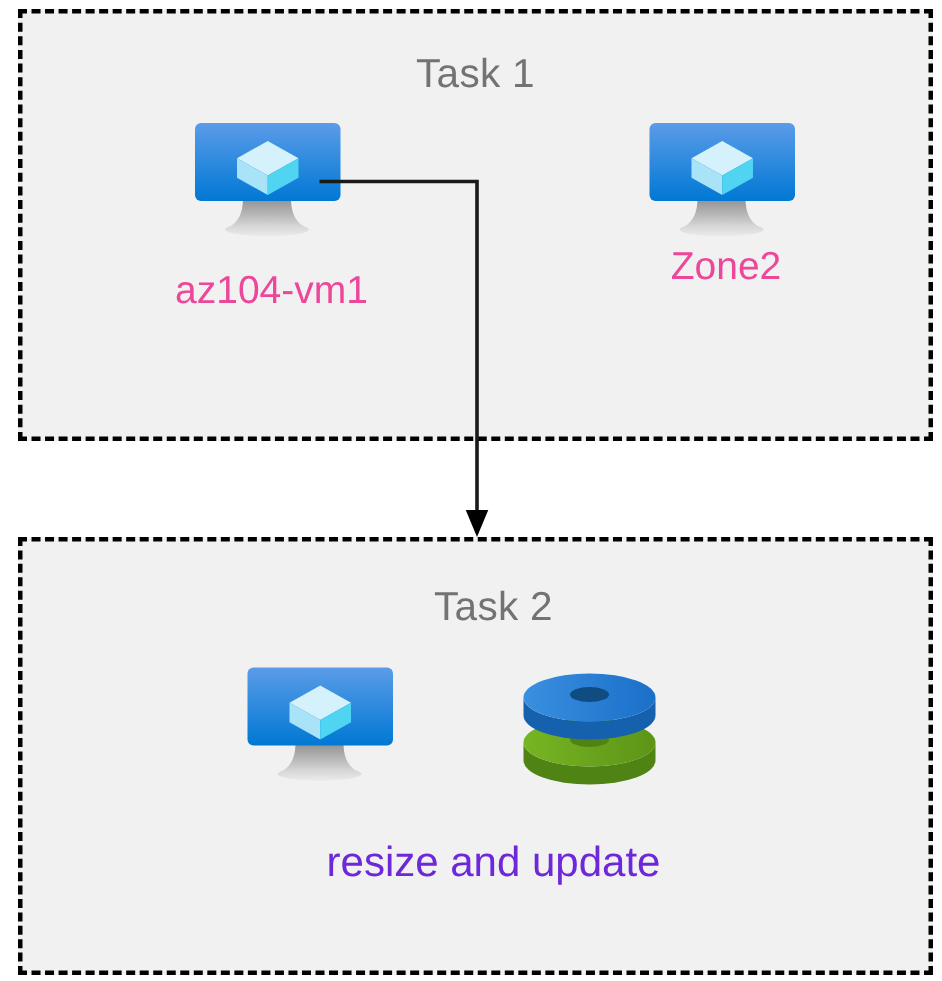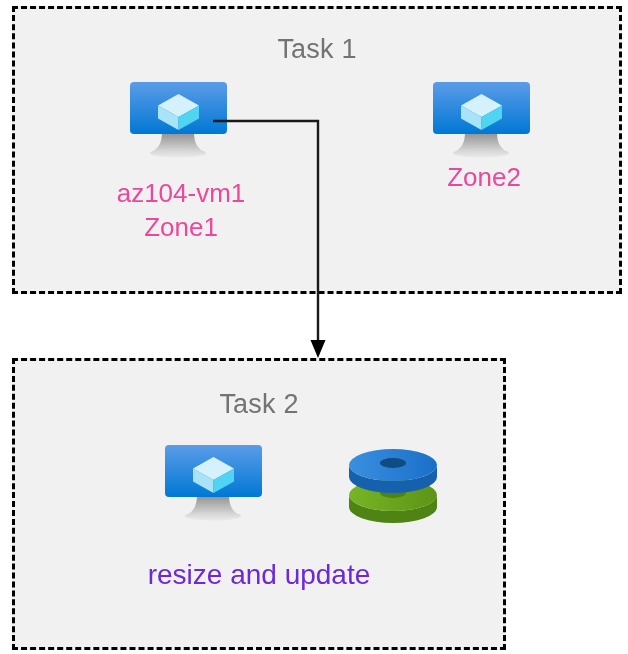--- a/index.html
+++ b/index.html
@@ -24,21 +24,21 @@
   }
 
   
   .task-box {
     position: absolute;
     background: #f1f1f1;
     border: 3px dashed #000000;
     box-sizing: border-box;
   }
   #task1-box { left: 12px;  top: 6px;   width: 610px; height: 288px; }
-  #task2-box { left: 12px;  top: 358px; width: 494px; height: 292px; }
+  #task2-box { left: 12px;  top: 358px; width: 610px; height: 292px; padding-left: 12px; }
 
   .task-title {
     position: absolute;
     width: 100%;
     text-align: center;
     color: #737373;
     font-size: 27px;
     font-family: "Liberation Sans", sans-serif;
     letter-spacing: 0.2px;
     white-space: nowrap;
@@ -119,21 +119,20 @@
         <ellipse cx="52" cy="73" rx="28" ry="4.5" fill="url(#base1)"></ellipse>
         <rect x="4" y="2" width="97" height="52" rx="4" ry="4" fill="url(#scr1)"></rect>
         <g>
           <polygon points="52.5,14 73,25.5 52.5,37 32,25.5" fill="#d4f1fc"></polygon>
           <polygon points="32,25.5 52.5,37 52.5,50 32,38.5" fill="#a8e3f7"></polygon>
           <polygon points="73,25.5 52.5,37 52.5,50 73,38.5" fill="#4fd4f2"></polygon>
         </g>
       </svg>
     </div>
     <div class="node-label" style="margin-top:16px;">az104-vm1</div>
-    <div class="node-label">Zone1</div>
   </div>
 
   <div class="node" style="left:369px; top:80px; width:230px;">
     <div class="vm-icon" style="margin:0 auto; width:110px;">
       <svg width="110" height="80" viewBox="0 0 110 80">
         <defs>
           <linearGradient id="scr2" x1="0" y1="0" x2="0" y2="1">
             <stop offset="0%" stop-color="#5b9ce8"></stop>
             <stop offset="100%" stop-color="#0078d4"></stop>
           </linearGradient>

